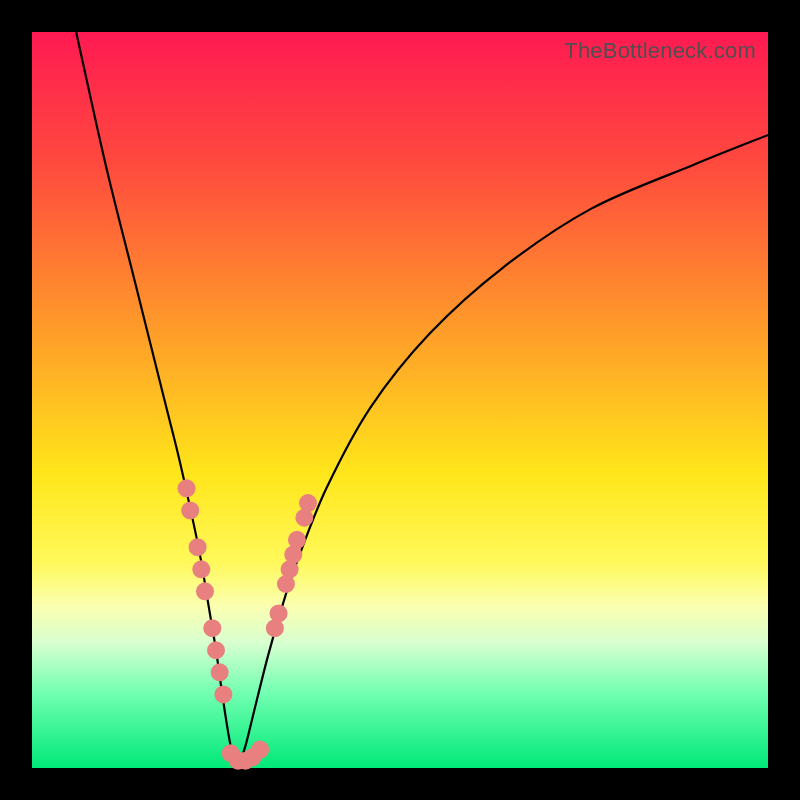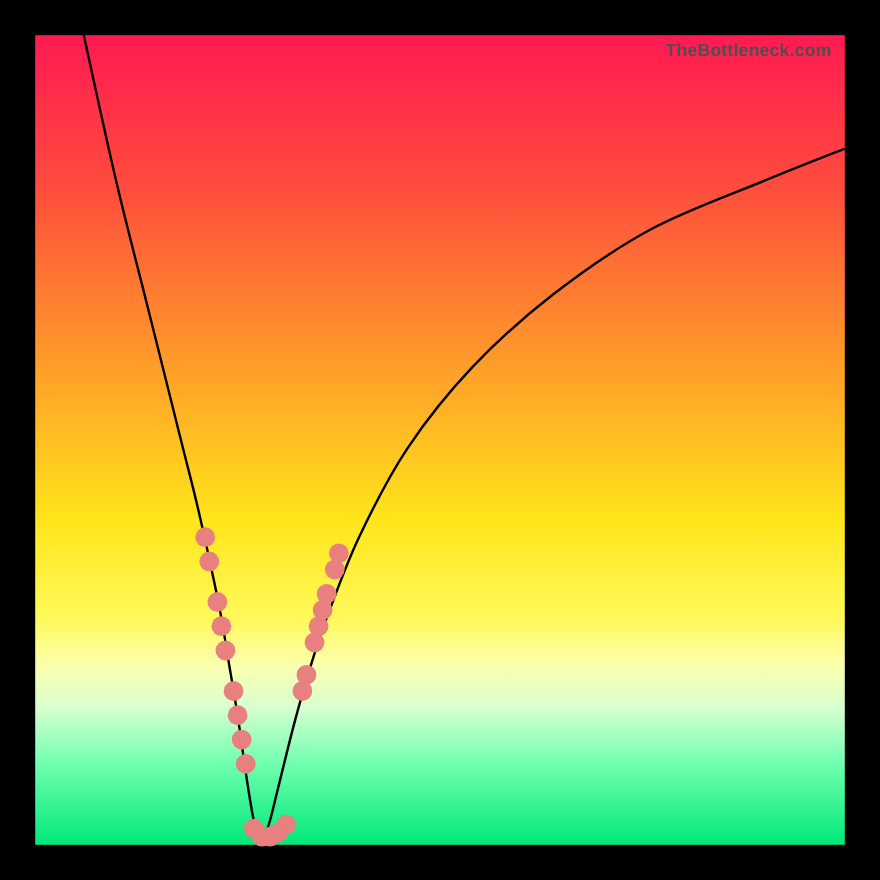--- a/index.html
+++ b/index.html
@@ -25,22 +25,22 @@
     top: 32px;
     width: 736px;
     height: 736px;
     
   }
   .watermark {
     position: absolute;
     top: 6px;
     right: 12px;
     color: #4f4f4f;
-    font-size: 16px;
-    font-weight: 700;
+    font-size: 22px;
+    font-weight: 400;
     letter-spacing: 0.2px;
     user-select: none;
   }
   svg.curves {
     position: absolute;
     left: 0;
     top: 0;
     width: 736px;
     height: 736px;
     overflow: visible;

